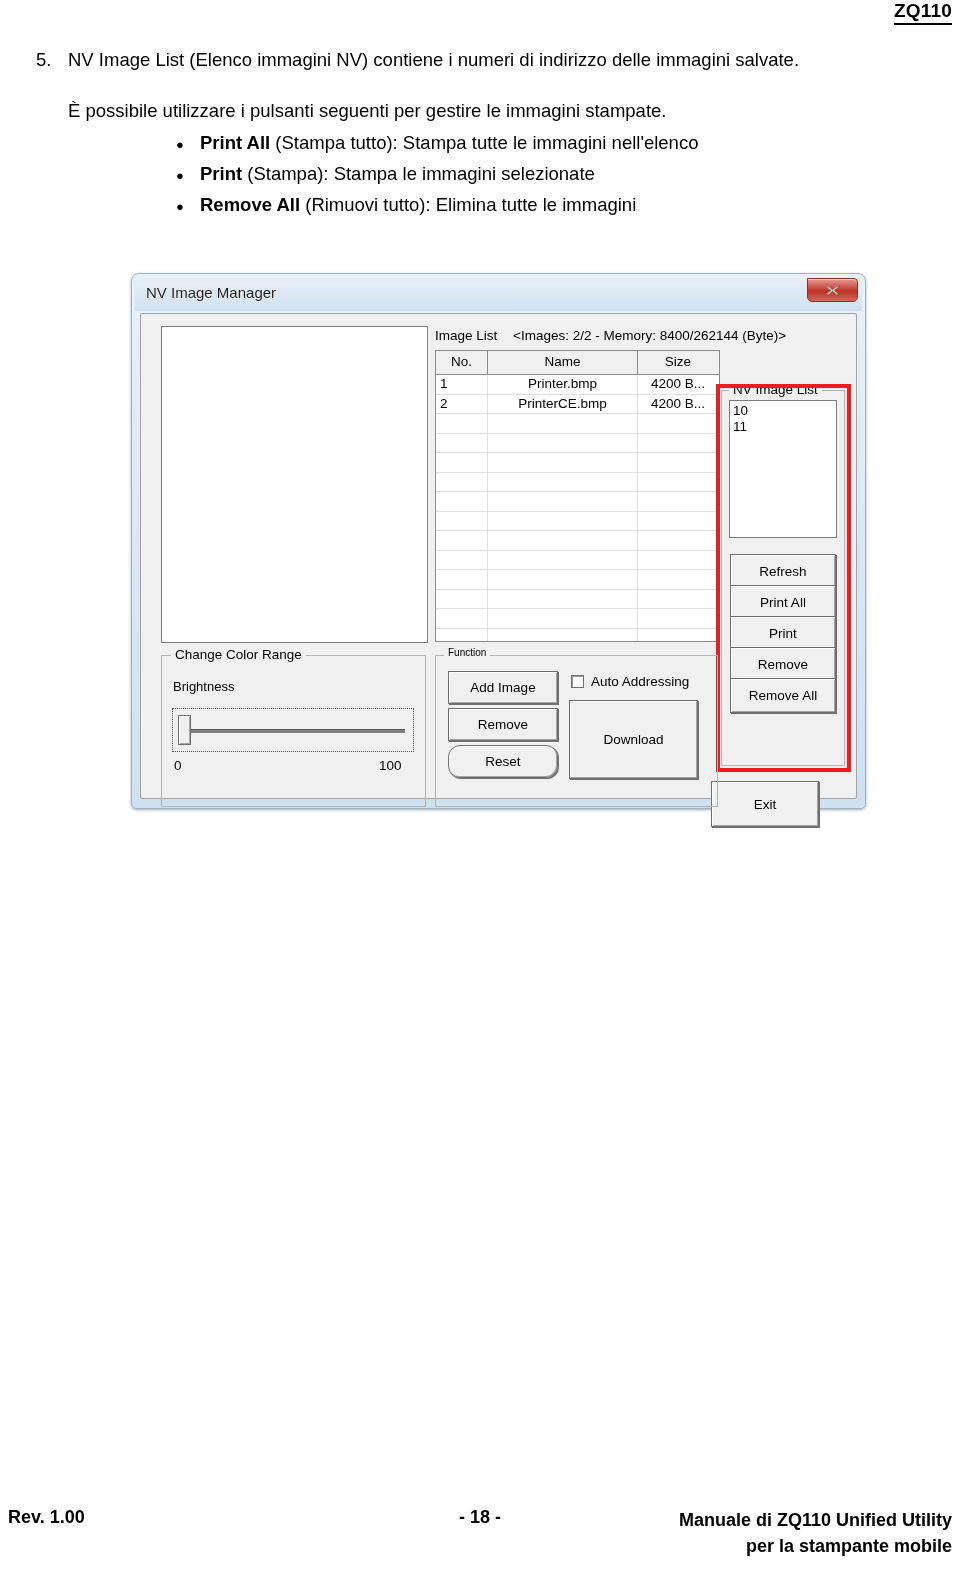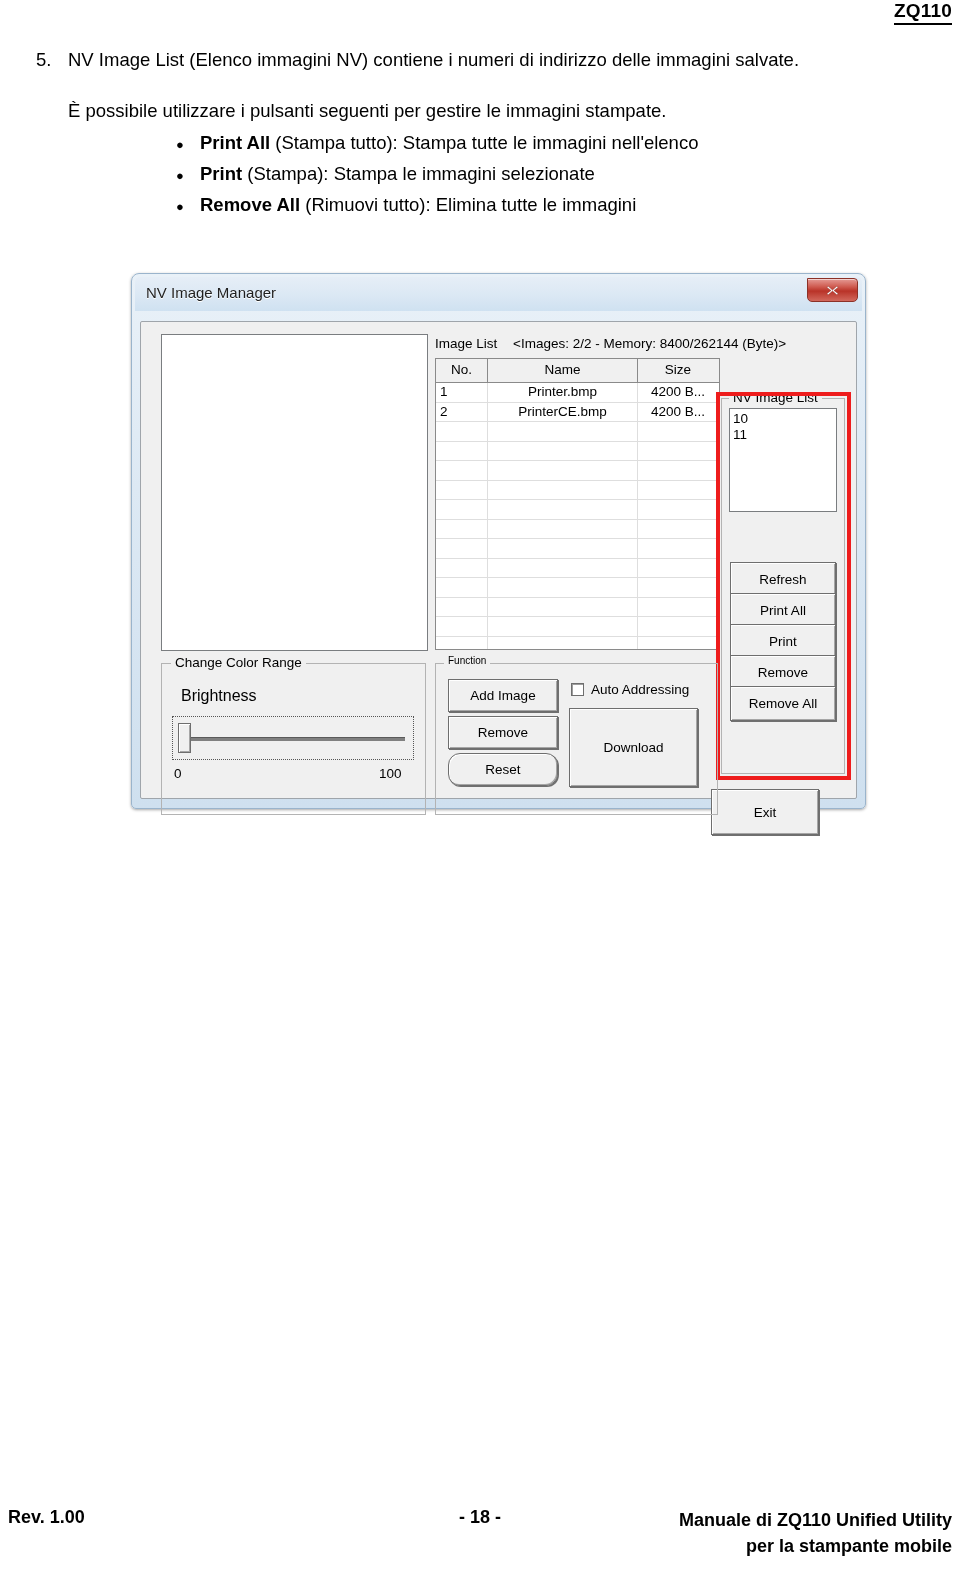--- a/index.html
+++ b/index.html
@@ -137,21 +137,20 @@
 
   .client-area {
     position: absolute;
     left: 5px;
     top: 36px;
     right: 5px;
     bottom: 6px;
     background: #f0f0f0;
     border: 1px solid #9fa5ab;
     border-radius: 2px;
-    margin-top: 8px;
   }
 
   
   .preview-pane {
     position: absolute;
     left: 20px;
     top: 12px;
     width: 265px;
     height: 315px;
     background: #ffffff;
@@ -243,21 +242,21 @@
     background: #f0f0f0;
     padding: 0 4px;
     font-size: 13.5px;
     white-space: nowrap;
   }
   .nv-listbox {
     position: absolute;
     left: 588px;
     top: 86px;
     width: 108px;
-    height: 104px;
+    height: 138px;
     background: #ffffff;
     border: 1px solid #7a7d80;
     box-sizing: border-box;
     padding: 2px 0 0 3px;
   }
   .nv-listbox .nv-item {
     font-size: 13.5px;
     line-height: 16px;
   }
 
@@ -306,23 +305,23 @@
     position: absolute;
     left: 30px;
     top: 333px;
     background: #f0f0f0;
     padding: 0 4px;
     font-size: 13.5px;
     white-space: nowrap;
   }
   .ccr-brightness {
     position: absolute;
-    left: 40px;
+    left: 32px;
     top: 365px;
-    font-size: 16px;
+    font-size: 13px;
   }
   .slider-track {
     position: absolute;
     left: 31px;
     top: 394px;
     width: 242px;
     height: 44px;
     border: 1px dotted #555;
     box-sizing: border-box;
   }

